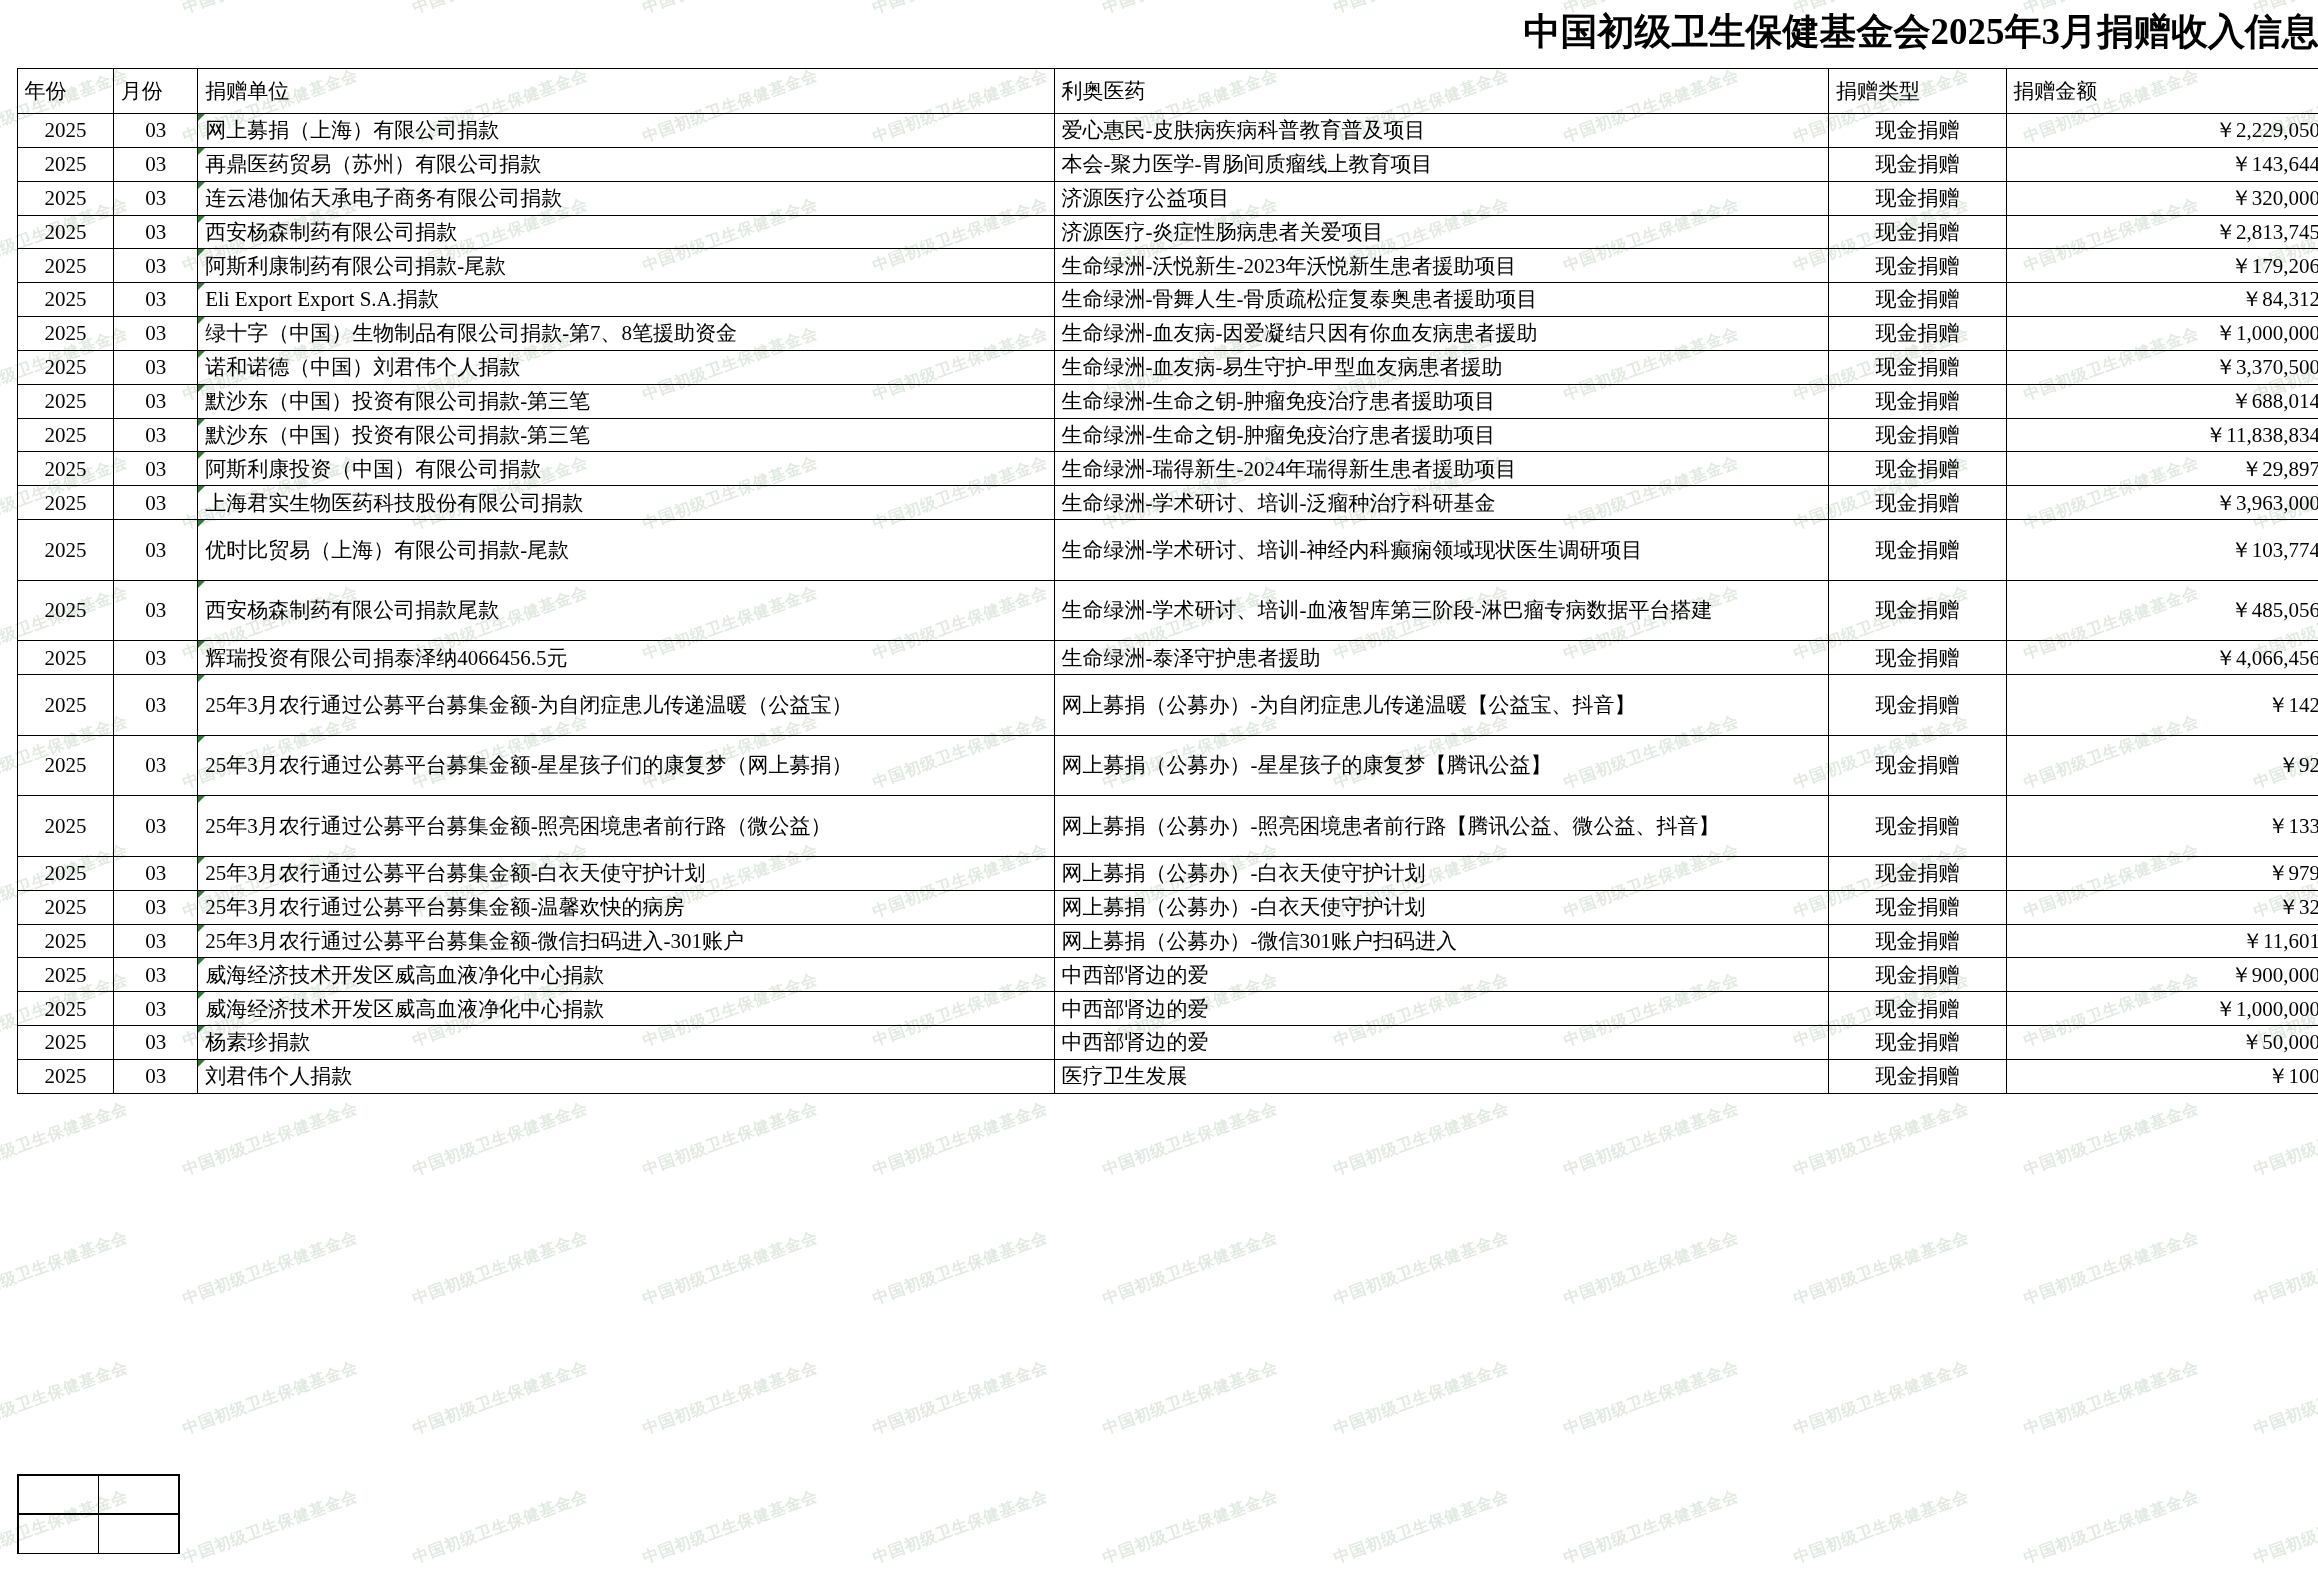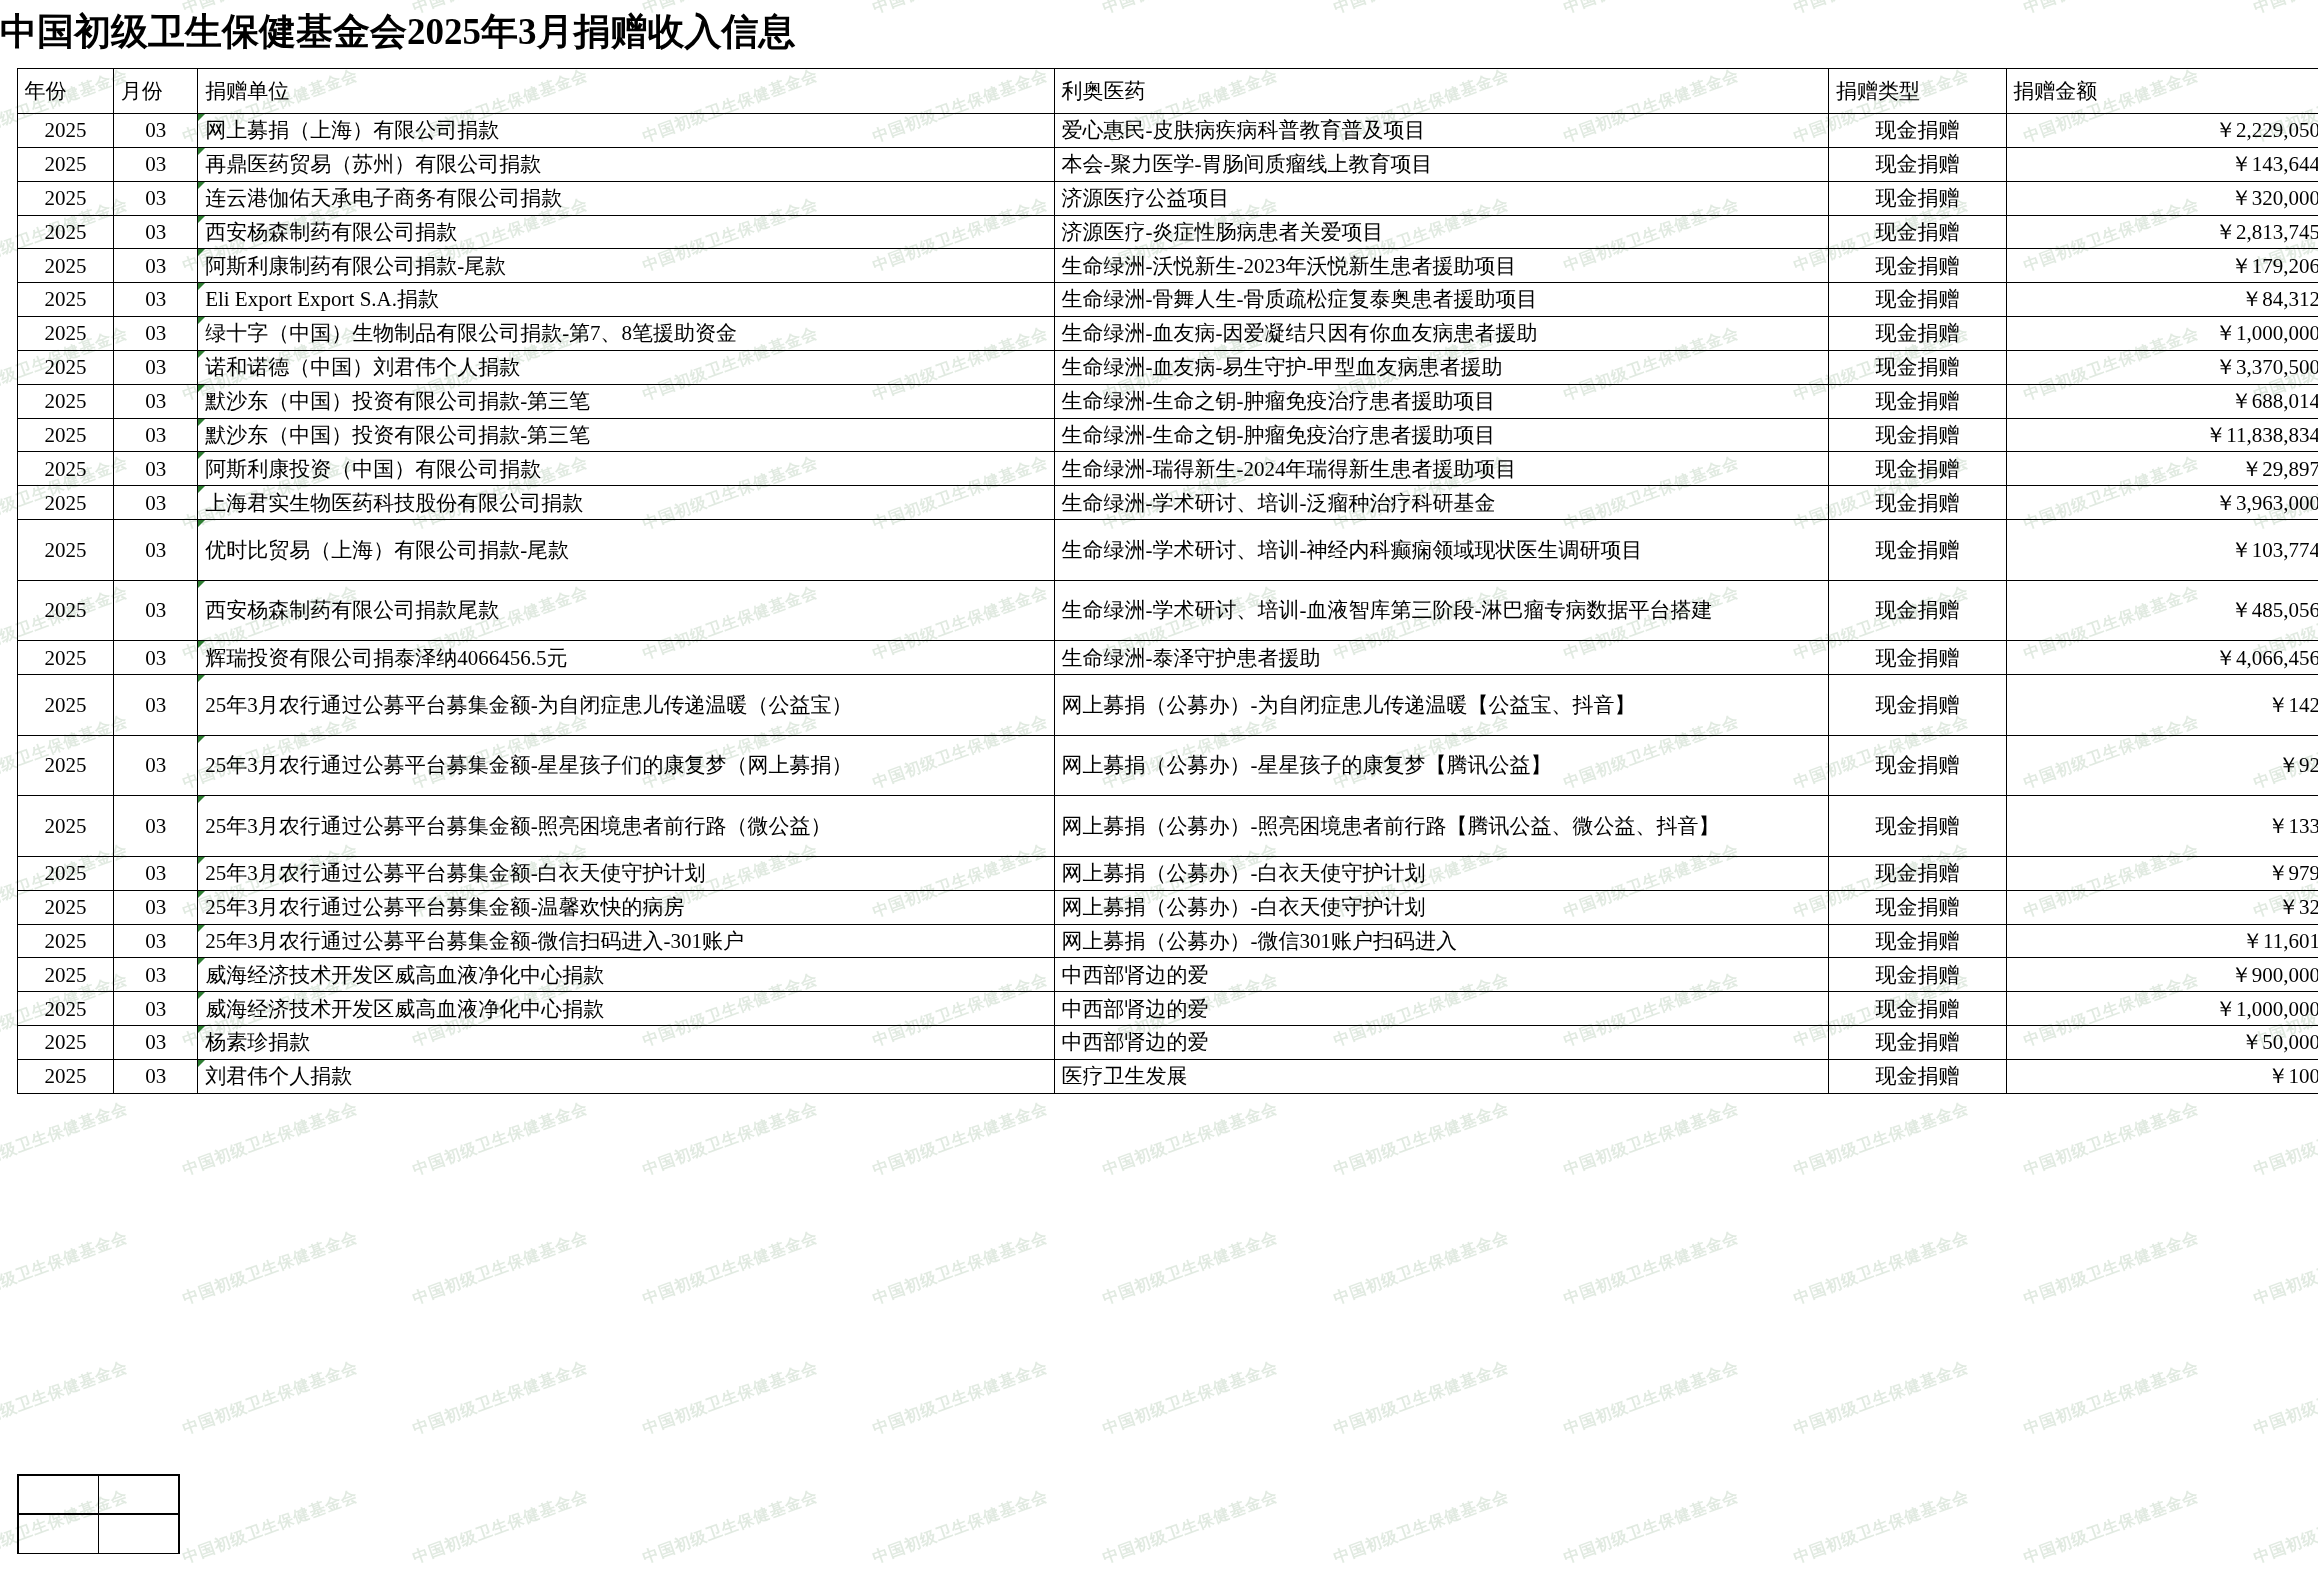--- a/index.html
+++ b/index.html
@@ -35,21 +35,21 @@
     letter-spacing: 0.8px;
   }
 
   #page {
     position: relative;
     z-index: 1;
     padding: 0;
   }
 
   #doc-title {
-    text-align: left;
+    text-align: right;
     font-size: 37px;
     font-weight: bold;
     font-family: "Liberation Serif", "DejaVu Serif", serif;
     padding: 6.7px 0 11.7px 0;
     letter-spacing: 0px;
   }
 
   table.main {
     border-collapse: collapse;
     width: 2285px;

